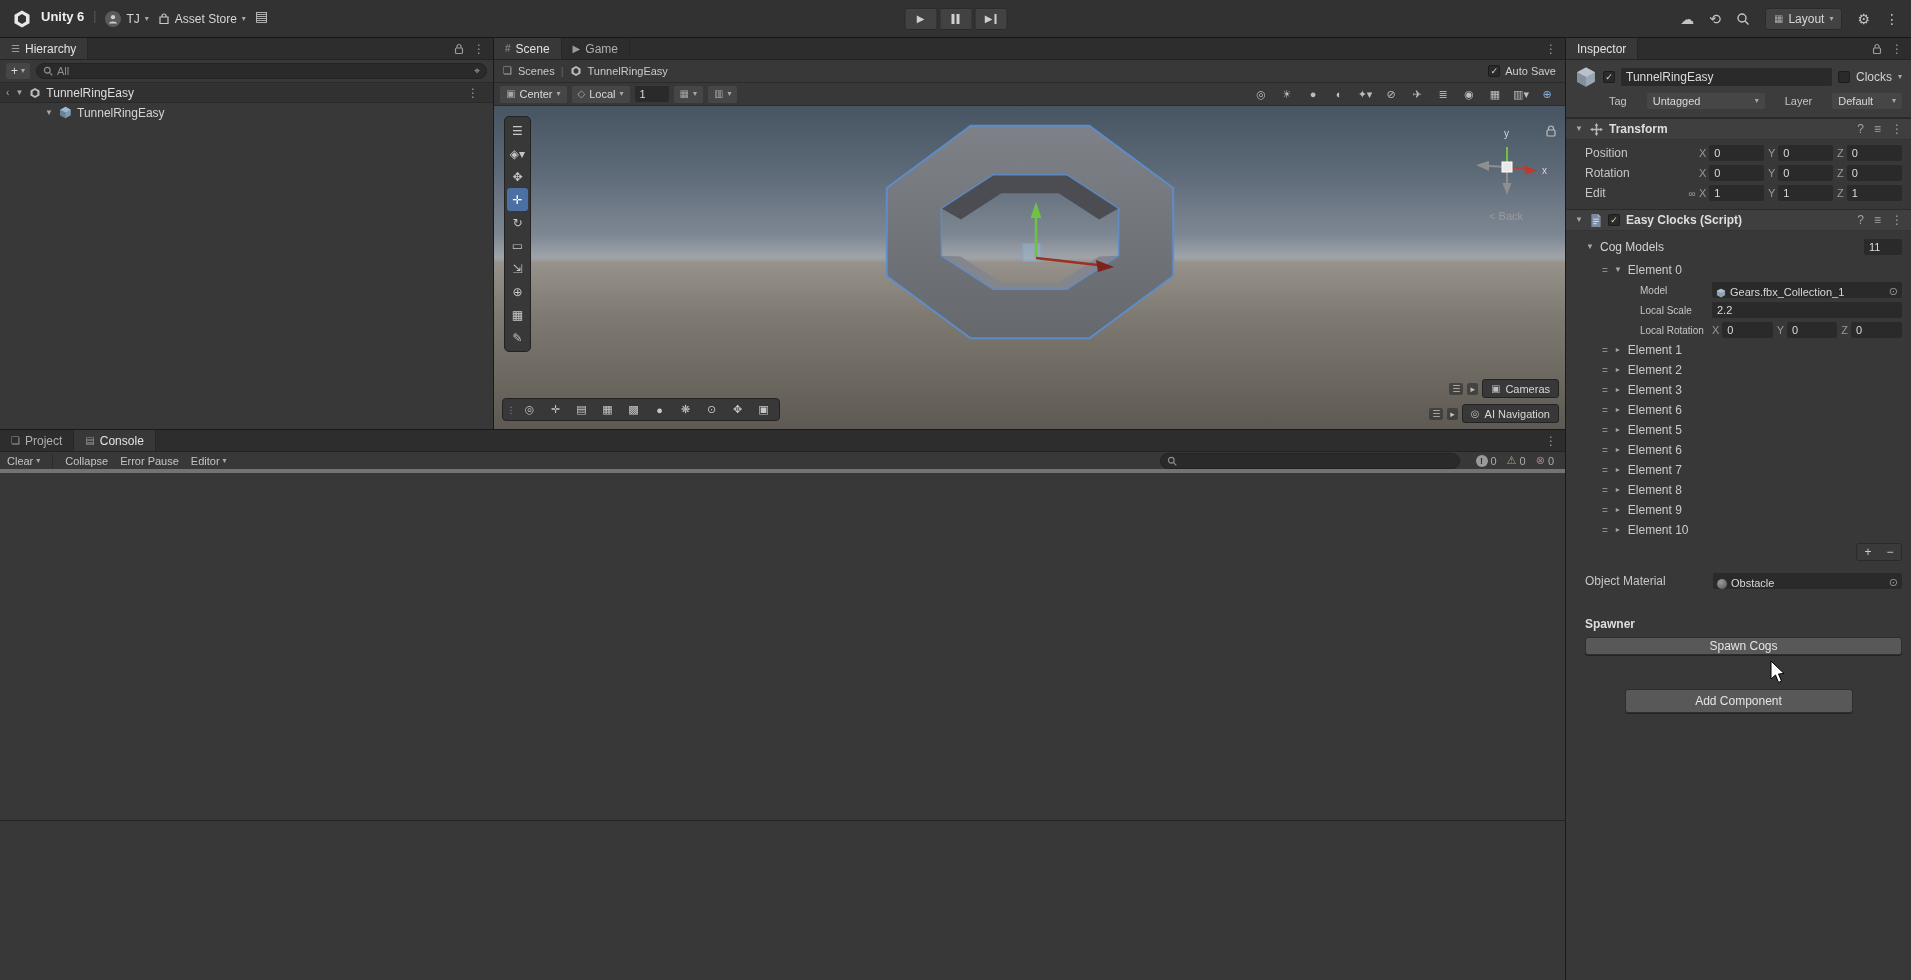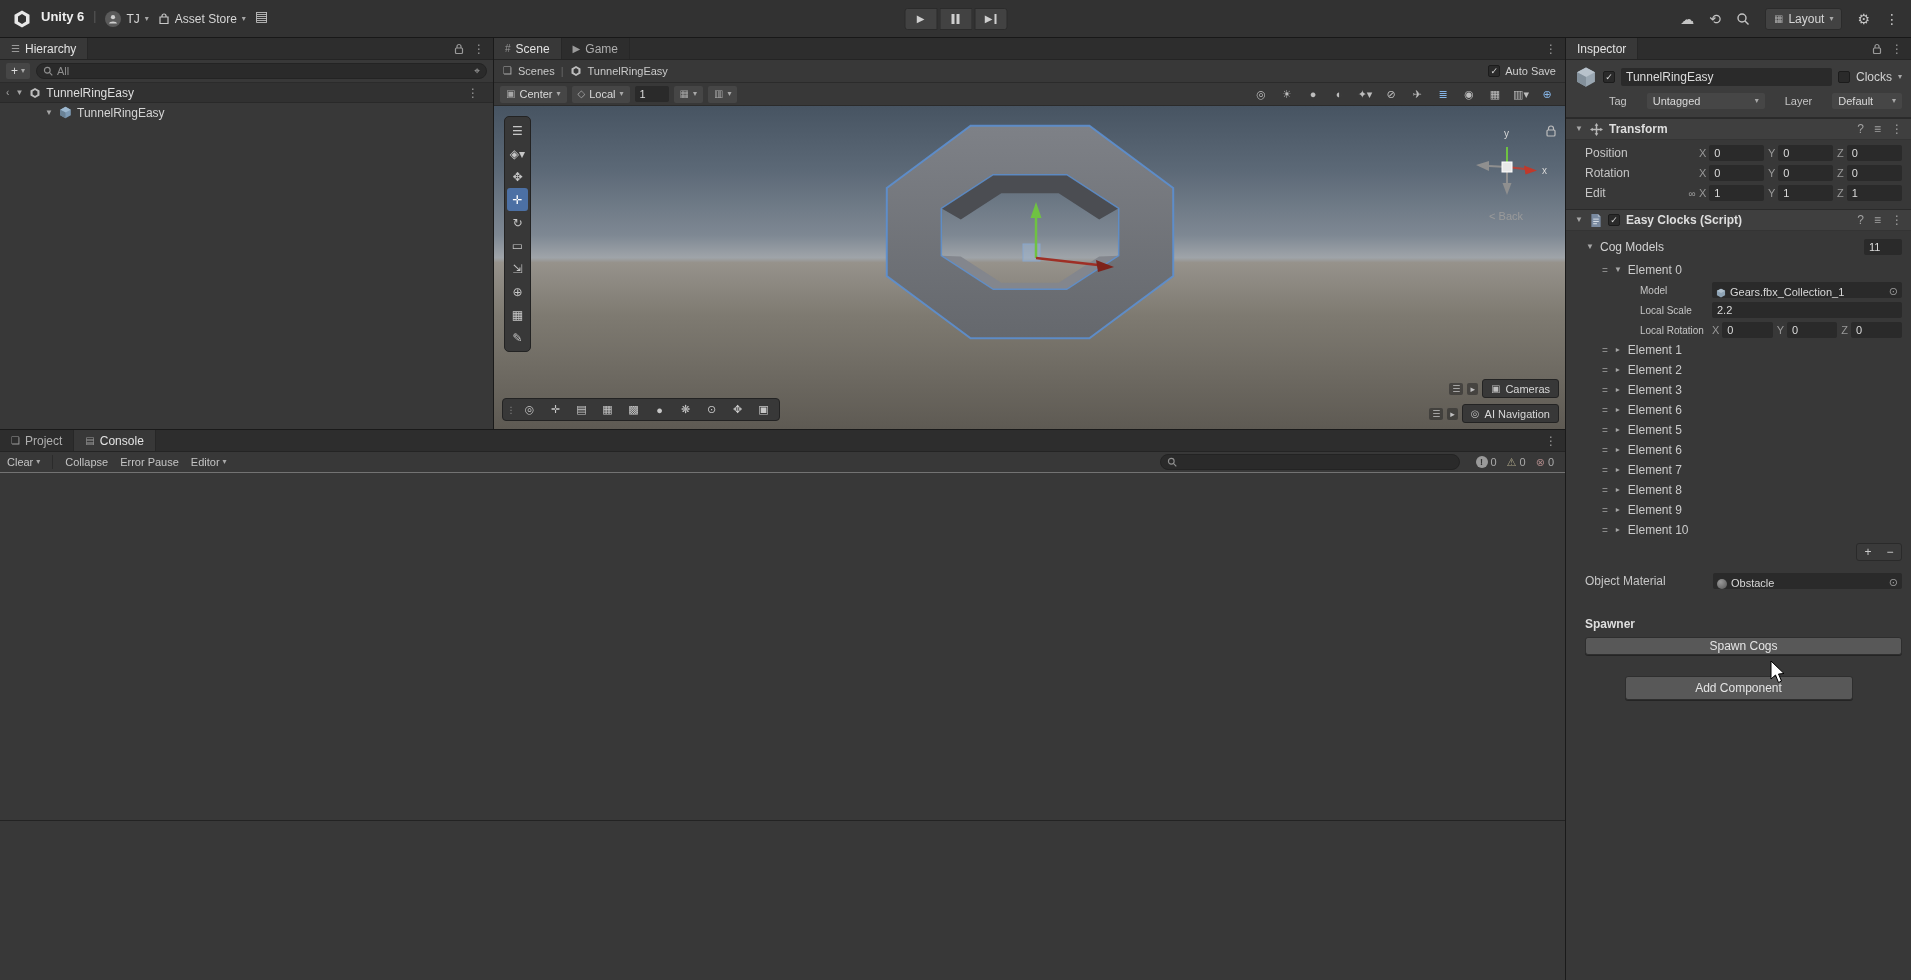--- a/index.html
+++ b/index.html
@@ -118,24 +118,24 @@
 .list-footer{display:flex;margin:3px 9px 0 auto;background:#3a3a3a;border:1px solid #2a2a2a;border-radius:3px;width:max-content}
 .lf-btn{width:22px;height:16px;display:flex;align-items:center;justify-content:center;color:#cccccc;font-size:12px}
 .mat-row{display:flex;align-items:center;height:20px;padding:0 9px 0 19px;gap:4px;margin-top:10px}
 .mat-row .ilabel{width:124px;flex:0 0 auto}
 .objfld{flex:1;background:#2a2a2a;border-radius:2px;height:16px;display:flex;align-items:flex-end;gap:4px;padding:0 4px;font-size:11px;color:#d8d8d8;min-width:0}
 .objfld .picker{margin-left:auto;color:#9a9a9a;font-size:11px}
 .mat-dot{width:10px;height:10px;border-radius:50%;background:radial-gradient(circle at 35% 30%,#9a9a9a,#555);flex:0 0 auto}
 .spawner-label{margin-top:26px;padding-left:19px;font-weight:bold;color:#dedede}
 .ubtn{background:#585858;border:1px solid #2e2e2e;border-radius:3px;box-shadow:0 1px 0 rgba(0,0,0,.35);color:#e4e4e4;display:flex;align-items:center;justify-content:center;font-size:12px}
 .spawn-btn{height:18px;margin:6px 9px 0 19px}
-.addcomp-btn{width:228px;height:24px;margin:21px auto 0}
-
-
-.console-toolbar{height:21px;flex:0 0 auto;background:#383838;border-bottom:1px solid #737373;display:flex;align-items:center;gap:12px;padding:0 7px;font-size:11px;color:#c4c4c4}
+.addcomp-btn{width:228px;height:24px;margin:34px auto 0}
+
+
+.console-toolbar{height:21px;flex:0 0 auto;background:#383838;border-bottom:4px solid #737373;display:flex;align-items:center;gap:12px;padding:0 7px;font-size:11px;color:#c4c4c4}
 .ct-btn{display:flex;align-items:center;gap:3px}
 .vsep{width:1px;height:14px;background:#2b2b2b}
 .console-search{margin-left:auto;width:300px;height:16px;background:#2a2a2a;border:1px solid #232323;border-radius:8px;display:flex;align-items:center;gap:4px;padding:0 6px}
 .badges{display:flex;align-items:center;gap:10px;margin:0 4px}
 .badge{display:flex;align-items:center;gap:3px;color:#aaa}
 .info-bubble{width:12px;height:12px;border-radius:50%;background:#9a9a9a;color:#333;font-size:9px;font-weight:bold;display:flex;align-items:center;justify-content:center}
 .warn-glyph{color:#a8a285;font-size:11px}
 .err-glyph{color:#a88585;font-size:11px}
 .console-log{flex:1;background:#383838}
 .console-detail{height:160px;flex:0 0 auto;border-top:1px solid #232323;background:#383838}

